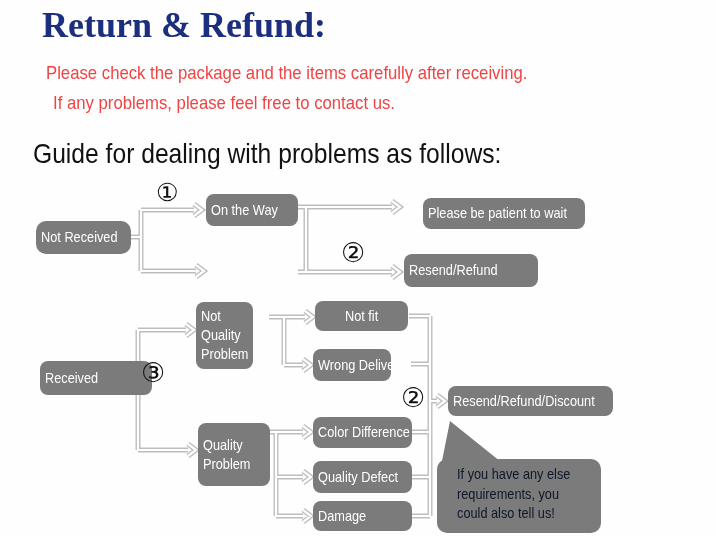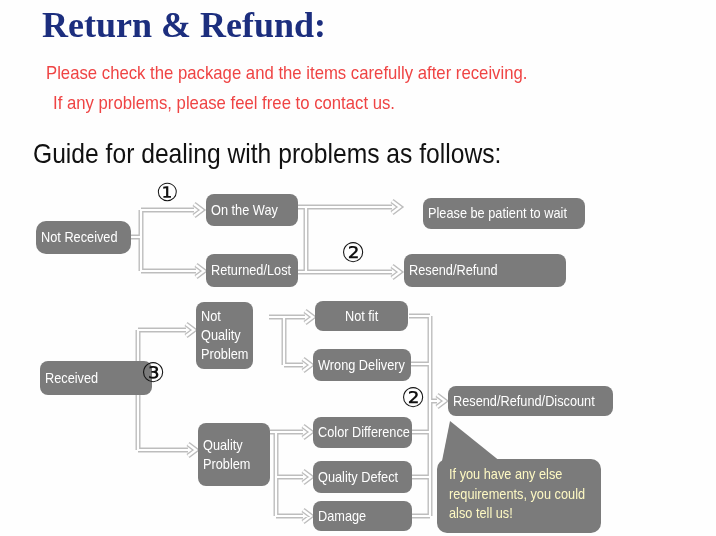--- a/index.html
+++ b/index.html
@@ -30,23 +30,23 @@
     display:inline-block;transform:scaleX(.85);transform-origin:0 50%;white-space:nowrap;
   }
   .node.multi .txt{white-space:normal;width:117%;}
   .node.center{justify-content:center;border-radius:8px;}
   .node.center .txt{transform-origin:50% 50%;}
   .marker{
     position:absolute;z-index:3;color:#111;
     font-family:"DejaVu Sans",sans-serif;line-height:1;
   }
   #bubble{
-    position:absolute;z-index:2;background:#7b7b7b;color:#fef9c3;
+    position:absolute;z-index:2;background:#7b7b7b;color:#0f172a;
     border-radius:10px;font-size:15px;line-height:1.3;
-    padding:5px 12px;box-sizing:border-box;
+    padding:5px 20px;box-sizing:border-box;
   }
   #bubble .txt{display:inline-block;transform:scaleX(.85);transform-origin:0 0;width:117%;}
 </style>
 </head>
 <body>
 
 <div id="stage">
 
   <div id="title" class="abs" style="color:#1c2e7e">Return &amp; Refund:</div>
   <div class="abs subline" style="left:46px;top:62px;">
@@ -100,39 +100,36 @@
   <div class="marker" style="left:341px;top:239px;font-size:27px;">②</div>
   <div class="marker" style="left:141px;top:359px;font-size:27px;">③</div>
   <div class="marker" style="left:401px;top:384px;font-size:27px;">②</div>
 
   <div class="node" style="left:36px;top:221px;width:95px;height:33px;border-radius:10px;">
     <span class="txt">Not Received</span>
   </div>
   <div class="node" style="left:206px;top:194px;width:92px;height:32px;">
     <span class="txt">On the Way</span>
   </div>
-  <div class="node" style="left:206px;top:254px;width:92px;height:33px;">
-    <span class="txt">Returned/Lost</span>
-  </div>
   <div class="node" style="left:404px;top:198px;width:162px;height:31px;margin-left:19px;">
     <span class="txt">Please be patient to wait</span>
   </div>
-  <div class="node" style="left:404px;top:254px;width:162px;height:33px;">
+  <div class="node" style="left:404px;top:254px;width:134px;height:33px;">
     <span class="txt">Resend/Refund</span>
   </div>
   <div class="node" style="left:40px;top:361px;width:112px;height:34px;">
     <span class="txt">Received</span>
   </div>
   <div class="node multi" style="left:196px;top:302px;width:57px;height:67px;">
     <span class="txt">Not Quality Problem</span>
   </div>
   <div class="node center" style="left:315px;top:301px;width:93px;height:30px;">
     <span class="txt">Not fit</span>
   </div>
-  <div class="node" style="left:313px;top:349px;width:98px;height:32px;">
+  <div class="node" style="left:313px;top:349px;width:78px;height:32px;">
     <span class="txt">Wrong Delivery</span>
   </div>
   <div class="node multi" style="left:198px;top:423px;width:72px;height:63px;">
     <span class="txt">Quality Problem</span>
   </div>
   <div class="node" style="left:313px;top:417px;width:99px;height:31px;">
     <span class="txt">Color Difference</span>
   </div>
   <div class="node" style="left:313px;top:461px;width:99px;height:32px;">
     <span class="txt">Quality Defect</span>

